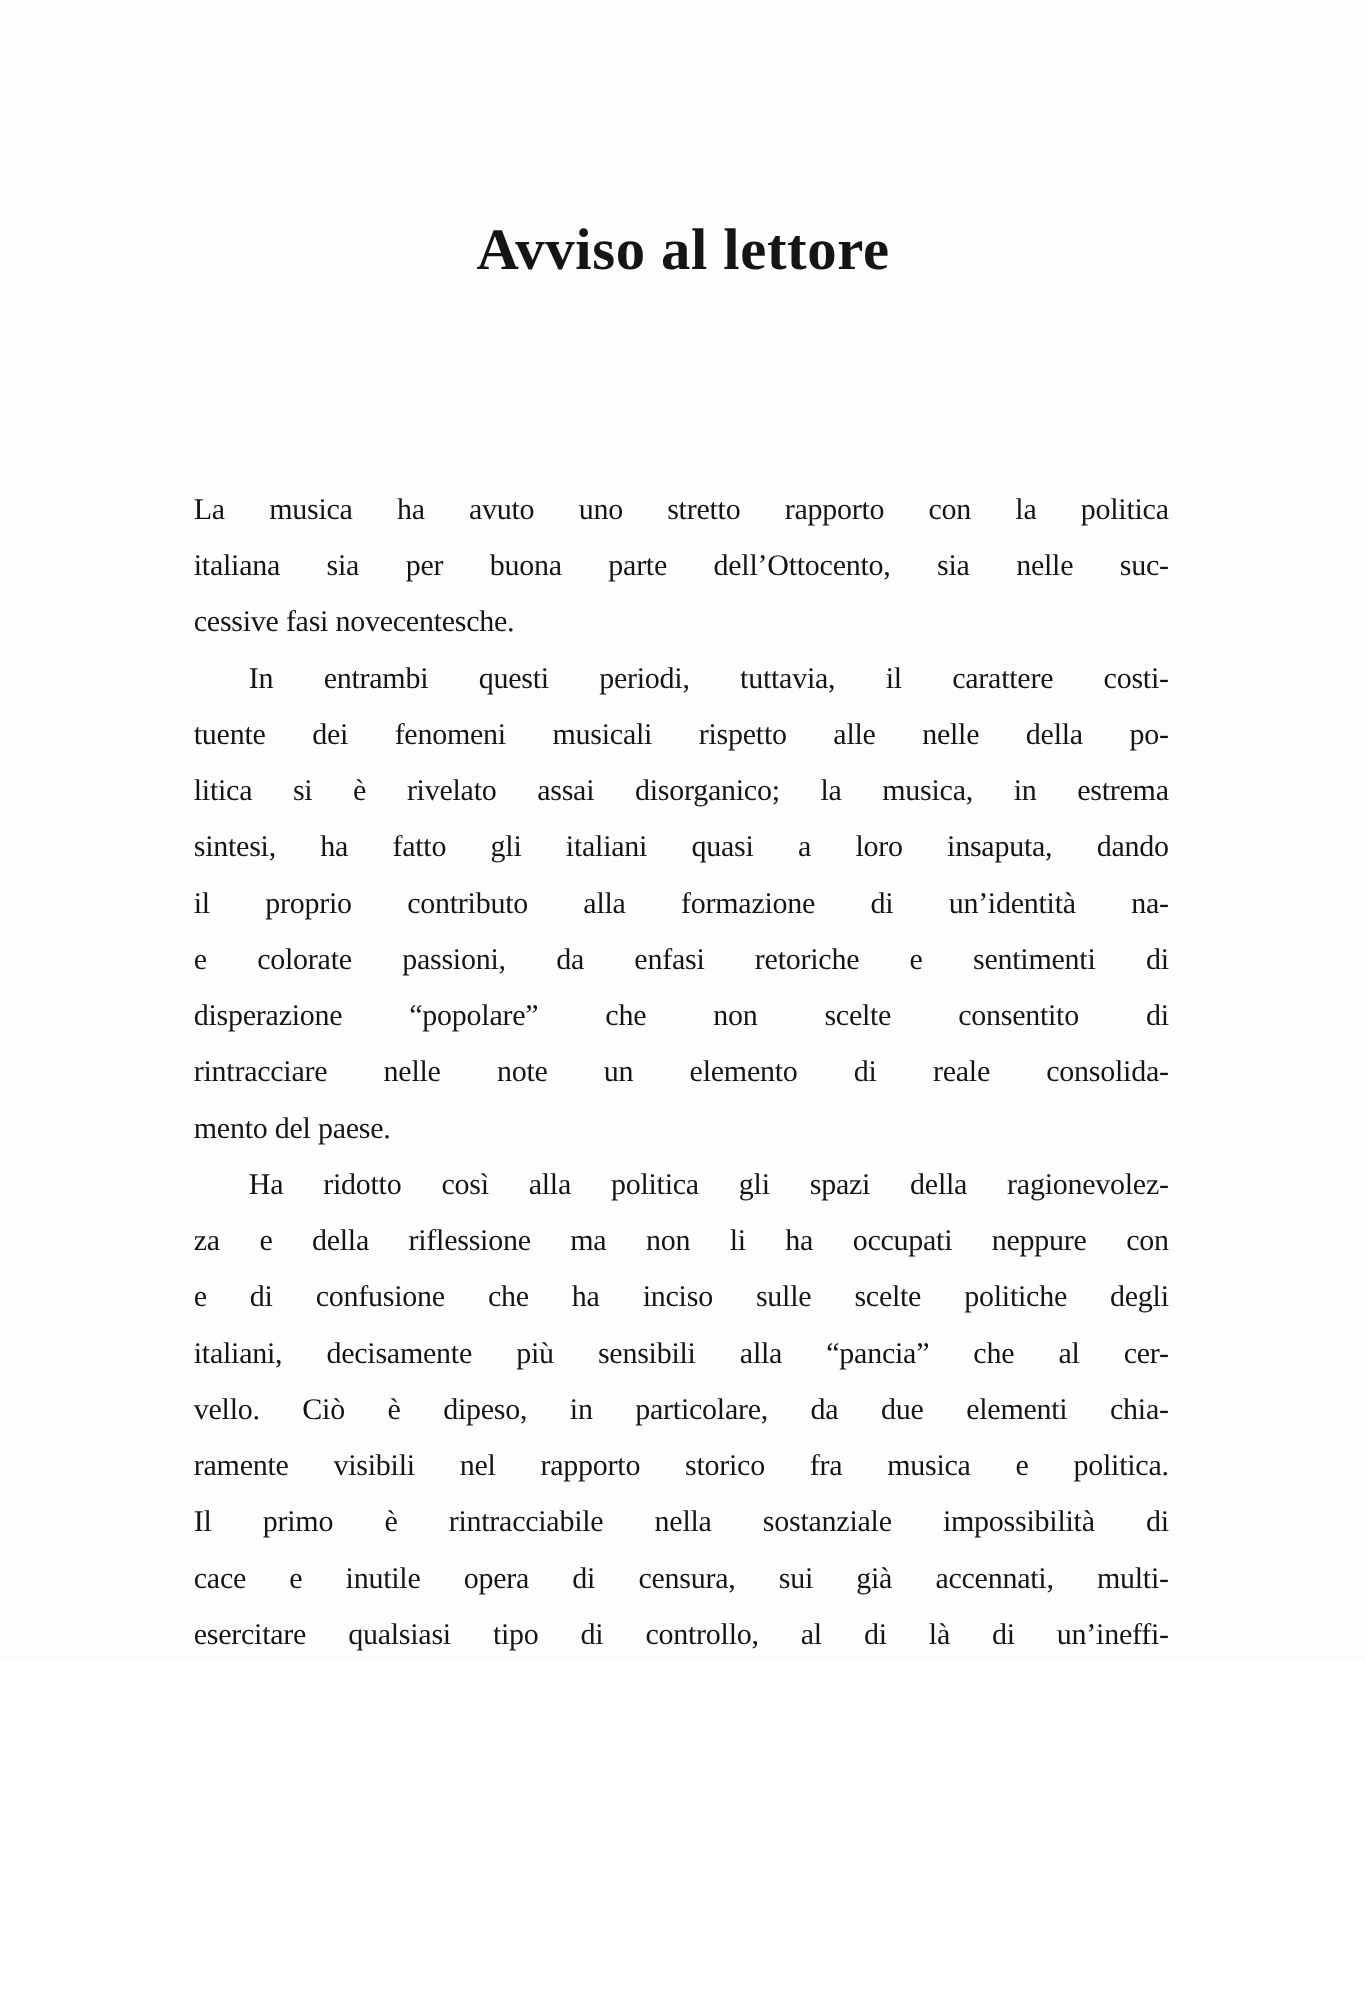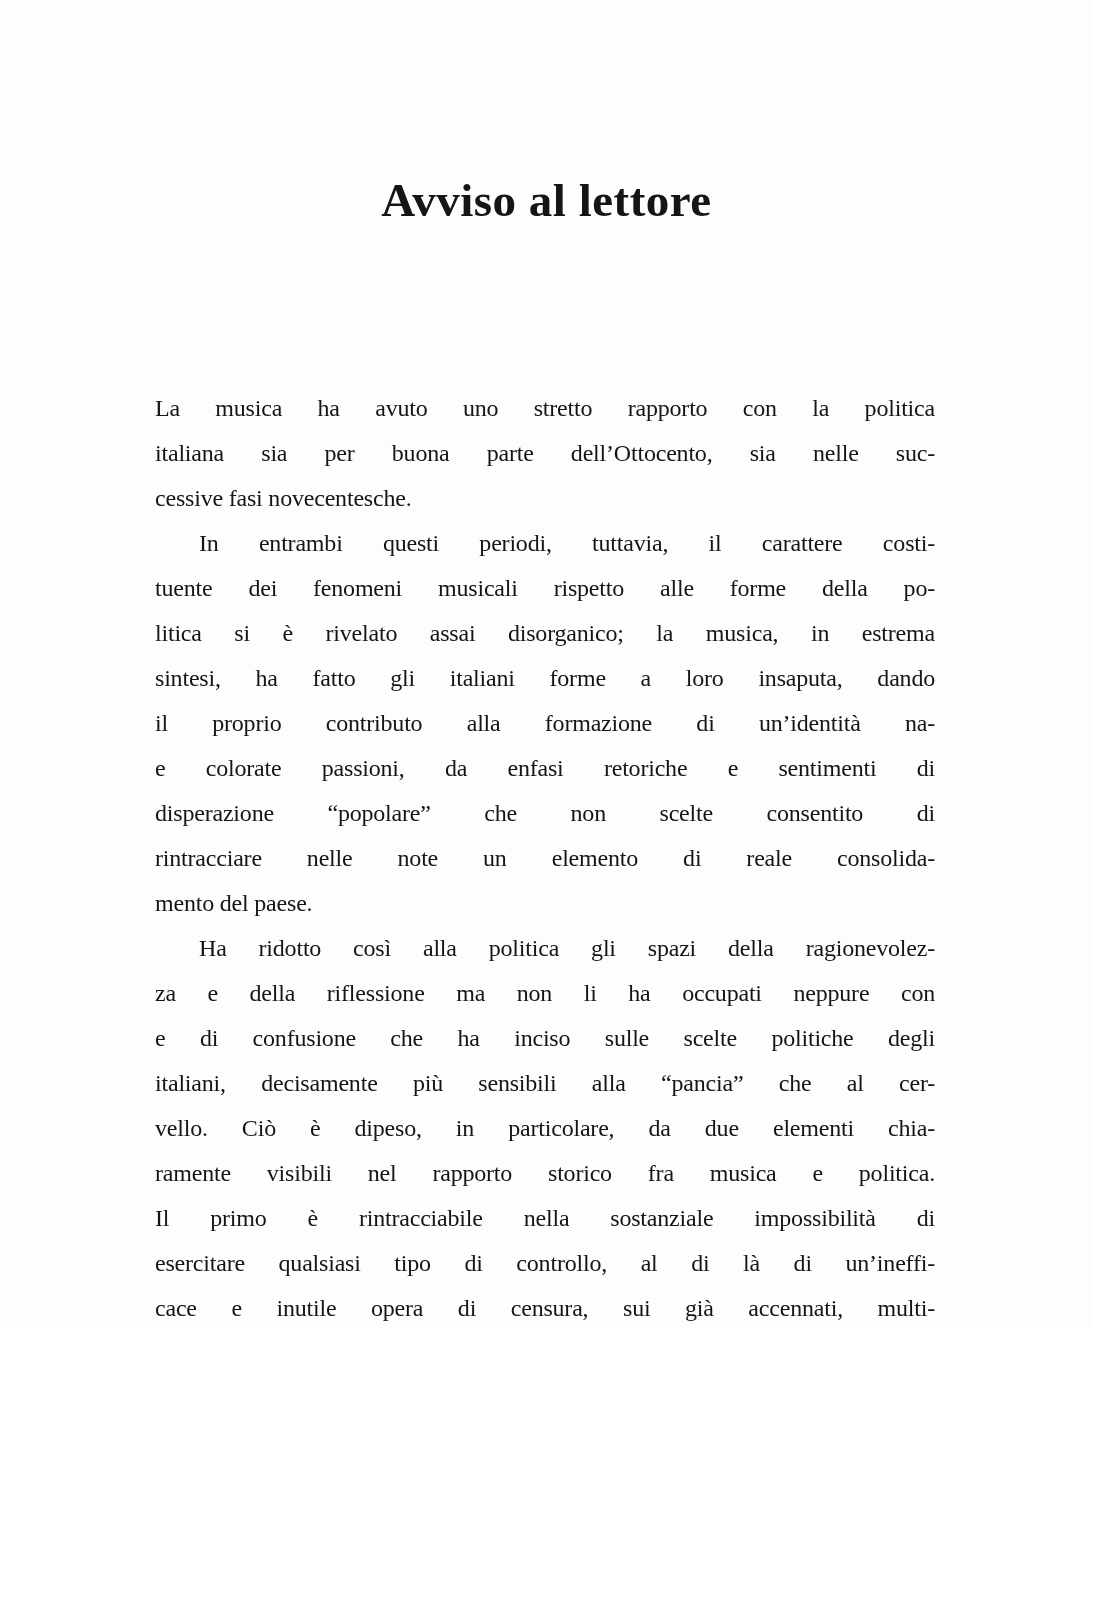--- a/index.html
+++ b/index.html
@@ -63,39 +63,39 @@
   <div class="body-text">
 
     <div>
       <div class="line">La musica ha avuto uno stretto rapporto con la politica</div>
       <div class="line">italiana sia per buona parte dell’Ottocento, sia nelle suc-</div>
       <div class="line para-end">cessive fasi novecentesche.</div>
     </div>
 
     <div>
       <div class="line indent">In entrambi questi periodi, tuttavia, il carattere costi-</div>
-      <div class="line">tuente dei fenomeni musicali rispetto alle forme della po-</div>
+      <div class="line">tuente dei fenomeni musicali rispetto alle nelle della po-</div>
       <div class="line">litica si è rivelato assai disorganico; la musica, in estrema</div>
-      <div class="line">sintesi, ha fatto gli italiani forme a loro insaputa, dando</div>
+      <div class="line">sintesi, ha fatto gli italiani quasi a loro insaputa, dando</div>
       <div class="line">il proprio contributo alla formazione di un’identità na-</div>
       <div class="line">e colorate passioni, da enfasi retoriche e sentimenti di</div>
       <div class="line">disperazione “popolare” che non scelte consentito di</div>
       <div class="line">rintracciare nelle note un elemento di reale consolida-</div>
       <div class="line para-end">mento del paese.</div>
     </div>
 
     <div>
       <div class="line indent">Ha ridotto così alla politica gli spazi della ragionevolez-</div>
       <div class="line">za e della riflessione ma non li ha occupati neppure con</div>
       <div class="line">e di confusione che ha inciso sulle scelte politiche degli</div>
       <div class="line">italiani, decisamente più sensibili alla “pancia” che al cer-</div>
       <div class="line">vello. Ciò è dipeso, in particolare, da due elementi chia-</div>
       <div class="line">ramente visibili nel rapporto storico fra musica e politica.</div>
       <div class="line">Il primo è rintracciabile nella sostanziale impossibilità di</div>
+      <div class="line">cace e inutile opera di censura, sui già accennati, multi-</div>
       <div class="line">esercitare qualsiasi tipo di controllo, al di là di un’ineffi-</div>
-      <div class="line">cace e inutile opera di censura, sui già accennati, multi-</div>
     </div>
 
   </div>
 
   <div class="page-number">11</div>
 
 </div>
 
 </body></html>

